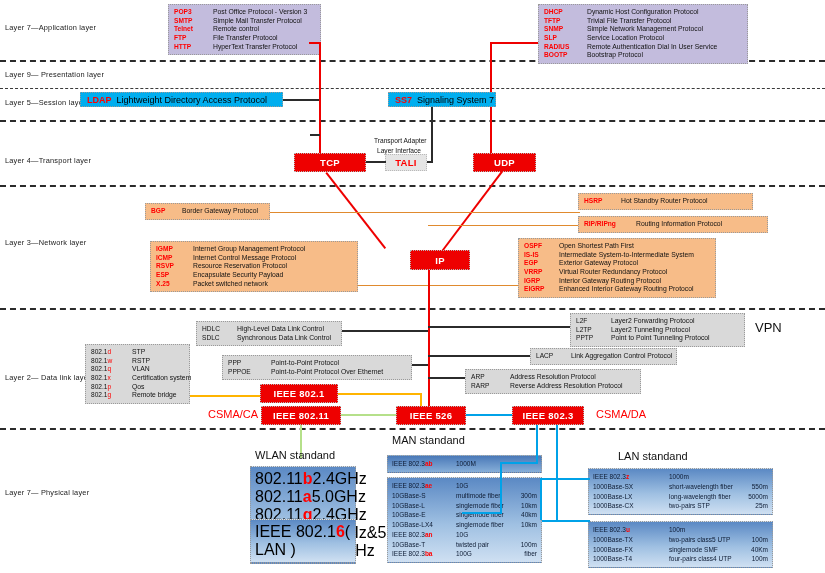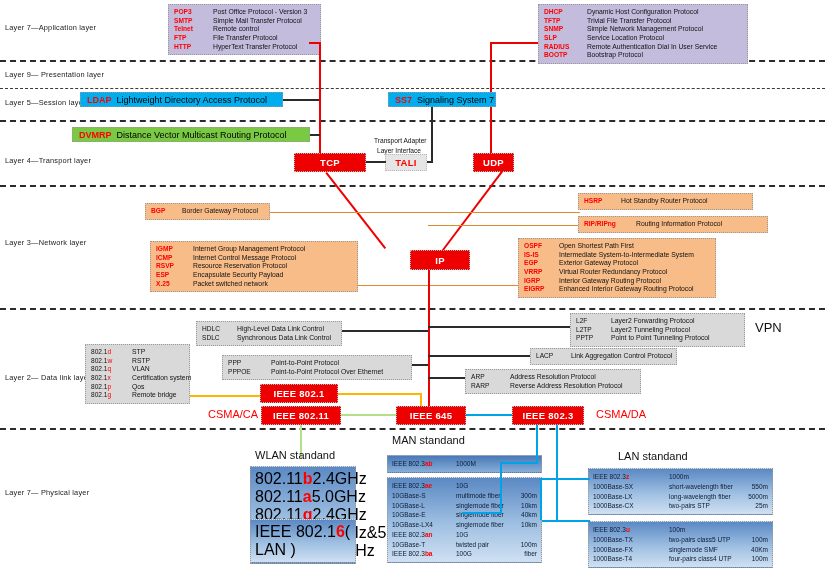--- a/index.html
+++ b/index.html
@@ -172,35 +172,31 @@
   </div>
   <div class="ln h-blk" style="left:283px;top:99px;width:36px;"></div>
 
   <div class="chip cyan" style="left:388px;top:92px;width:108px;height:15px;">
     <span class="ab">SS7</span>
     <span class="nm">Signaling System 7</span>
   </div>
   <div class="ln v-blk" style="left:431px;top:107px;height:55px;"></div>
   <div class="ln h-blk" style="left:419px;top:161px;width:14px;"></div>
 
-  <div class="chip green" style="left:72px;top:127px;width:238px;height:15px;">
-    <span class="ab">DVMRP</span>
-    <span class="nm">Distance Vector Multicast Routing Protocol</span>
-  </div>
   <div class="ln h-blk" style="left:310px;top:134px;width:10px;"></div>
 
   <div class="node" style="left:294px;top:153px;width:72px;height:19px;">TCP</div>
 
   <div class="cap-small" style="left:374px;top:137px;">Transport Adapter</div>
   <div class="cap-small" style="left:377px;top:147px;">Layer Interface</div>
 
   <div class="node green-node" style="left:385px;top:154px;width:42px;height:17px;">TALI</div>
   <div class="ln h-blk" style="left:366px;top:161px;width:20px;"></div>
 
-  <div class="node" style="left:473px;top:153px;width:41px;height:19px;">UDP</div>
+  <div class="node" style="left:473px;top:153px;width:63px;height:19px;">UDP</div>
 
   <div class="diag" style="left:327px;top:172px;width:96px;transform:rotate(52deg);"></div>
   <div class="diag" style="left:503px;top:172px;width:100px;transform:rotate(127deg);"></div>
 
   <div class="pbox orange" id="bgp-box" style="left:145px;top:203px;width:125px;">
       <div class="row">
         <span class="ab" style="width: 26px;">BGP</span>
         <span class="desc">Border Gateway Protocol</span>
       </div>
     </div>
@@ -366,21 +362,21 @@
   <div class="ln h-yel" style="left:190px;top:395px;width:70px;"></div>
   <div class="node" style="left:260px;top:384px;width:78px;height:19px;">IEEE 802.1</div>
   <div class="ln h-yel" style="left:338px;top:393px;width:84px;"></div>
   <div class="ln v-yel" style="left:420px;top:393px;height:20px;"></div>
 
   <div class="csma" style="left:208px;top:408px;">CSMA/CA</div>
 
   <div class="node" style="left:261px;top:406px;width:80px;height:19px;">IEEE 802.11</div>
   <div class="ln h-grn" style="left:341px;top:414px;width:55px;"></div>
 
-  <div class="node" style="left:396px;top:406px;width:70px;height:19px;">IEEE 645</div>
+  <div class="node" style="left:396px;top:406px;width:70px;height:19px;">IEEE 526</div>
 
   <div class="ln h-blu" style="left:466px;top:414px;width:46px;"></div>
   <div class="node" style="left:512px;top:406px;width:72px;height:19px;">IEEE 802.3</div>
 
   <div class="csma" style="left:596px;top:408px;">CSMA/DA</div>
 
   <div class="ln" style="left:300px;top:425px;width:2px;height:33px;background:#b5e08a;"></div>
 
   <div class="std-title" style="left:255px;top:449px;">WLAN standand</div>
   <div class="bbox" id="wlan-box" style="left:250px;top:466px;width:106px;">

